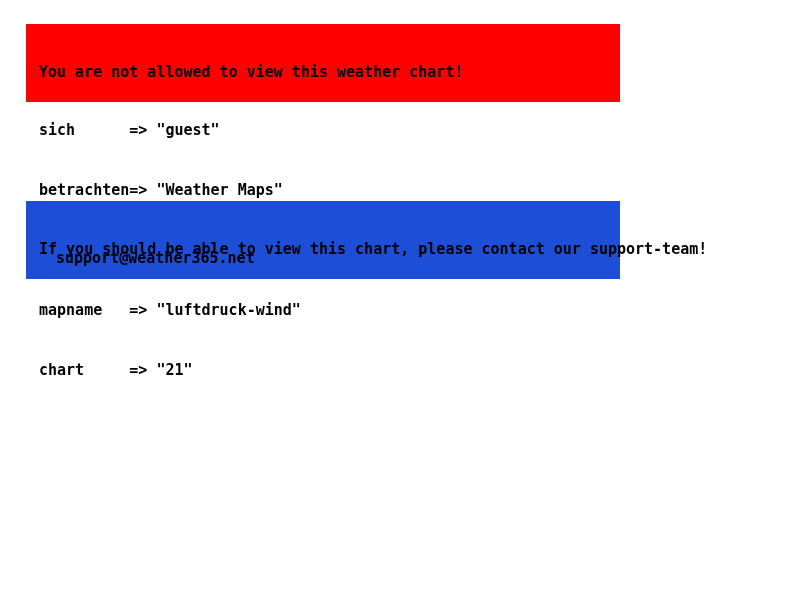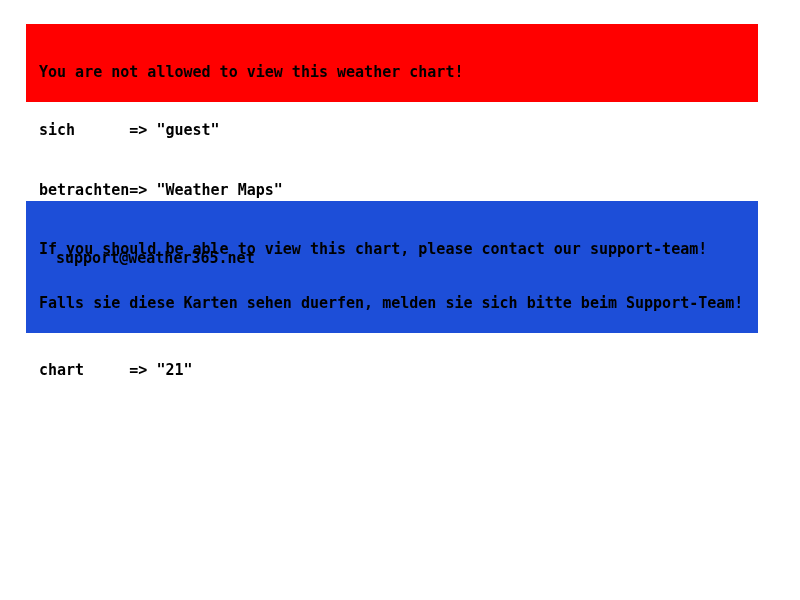--- a/index.html
+++ b/index.html
@@ -9,21 +9,21 @@
     background: #ffffff;
     font-family: "DejaVu Sans Mono", "Liberation Mono", monospace;
     font-weight: bold;
     font-size: 15px;
     color: #000000;
     overflow: hidden;
   }
   .banner {
     position: absolute;
     left: 26px;
-    width: 732px;
+    width: 594px;
     padding: 3px 0 3px 13px;
     line-height: 18px;
     white-space: pre;
   }
   .banner.error { top: 24px;  background: #ff0000; }
   .banner.info  { top: 201px; background: #1d4ed8; }
   .details {
     position: absolute;
     left: 39px;
     top: 80px;
@@ -59,18 +59,17 @@
 <div class="details">
   <div class="detail-row"><span class="key">sich</span><span class="arrow">=&gt;</span><span class="value">"guest"</span></div>
   <div class="detail-row"><span class="key">betrachten</span><span class="arrow">=&gt;</span><span class="value">"Weather Maps"</span></div>
   <div class="detail-row"><span class="key">map</span><span class="arrow">=&gt;</span><span class="value">"0014"</span></div>
   <div class="detail-row"><span class="key">mapname</span><span class="arrow">=&gt;</span><span class="value">"luftdruck-wind"</span></div>
   <div class="detail-row"><span class="key">chart</span><span class="arrow">=&gt;</span><span class="value">"21"</span></div>
 </div>
 
 <div class="banner info">
   <div>If you should be able to view this chart, please contact our support-team!</div>
-  <div>Falls sie diese Karten sehen duerfen, melden sie sich bitte beim Support-Team!</div>
 </div>
 
 <div class="footer">
   <span>support@weather365.net</span>
 </div>
 
 </body></html>

